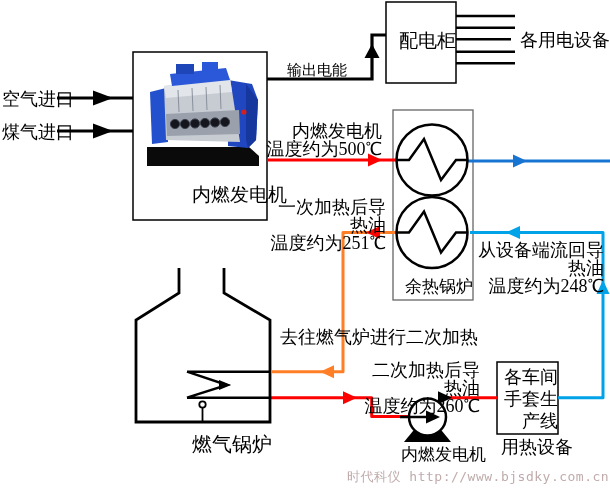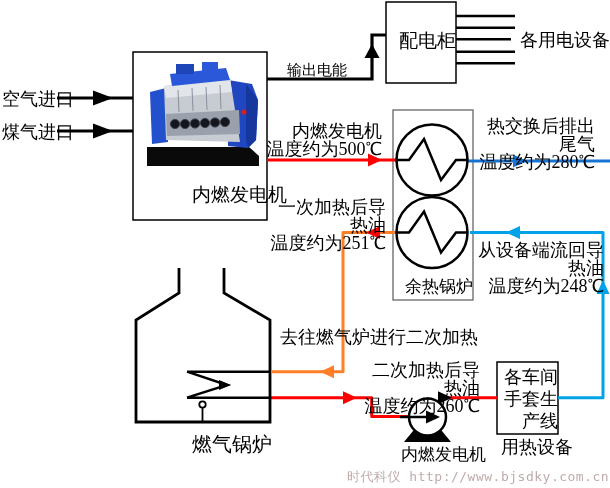--- a/index.html
+++ b/index.html
@@ -112,24 +112,20 @@
 
   <div class="lbl" style="left:2px;top:90px">空气进口</div>
   <div class="lbl" style="left:2px;top:123px">煤气进口</div>
   <div class="lbl" style="left:287px;top:61px;font-size:15px">输出电能</div>
   <div class="lbl" style="left:520px;top:31px">各用电设备</div>
 
   <div class="lbl c" style="left:262px;top:122px;width:120px">
     <div>内燃发电机</div>
     <div>温度约为500℃</div>
   </div>
-  <div class="lbl c" style="left:475px;top:117px;width:120px">
-    <div>热交换后排出尾气</div>
-    <div>温度约为280℃</div>
-  </div>
   <div class="lbl c" style="left:270px;top:198px;width:116px">
     <div>一次加热后导热油</div>
     <div>温度约为251℃</div>
   </div>
   <div class="lbl c" style="left:478px;top:241px;width:126px">
     <div>从设备端流回导热油</div>
     <div>温度约为248℃</div>
   </div>
   <div class="lbl" style="left:280px;top:328px">去往燃气炉进行二次加热</div>
   <div class="lbl c" style="left:360px;top:361px;width:120px">

